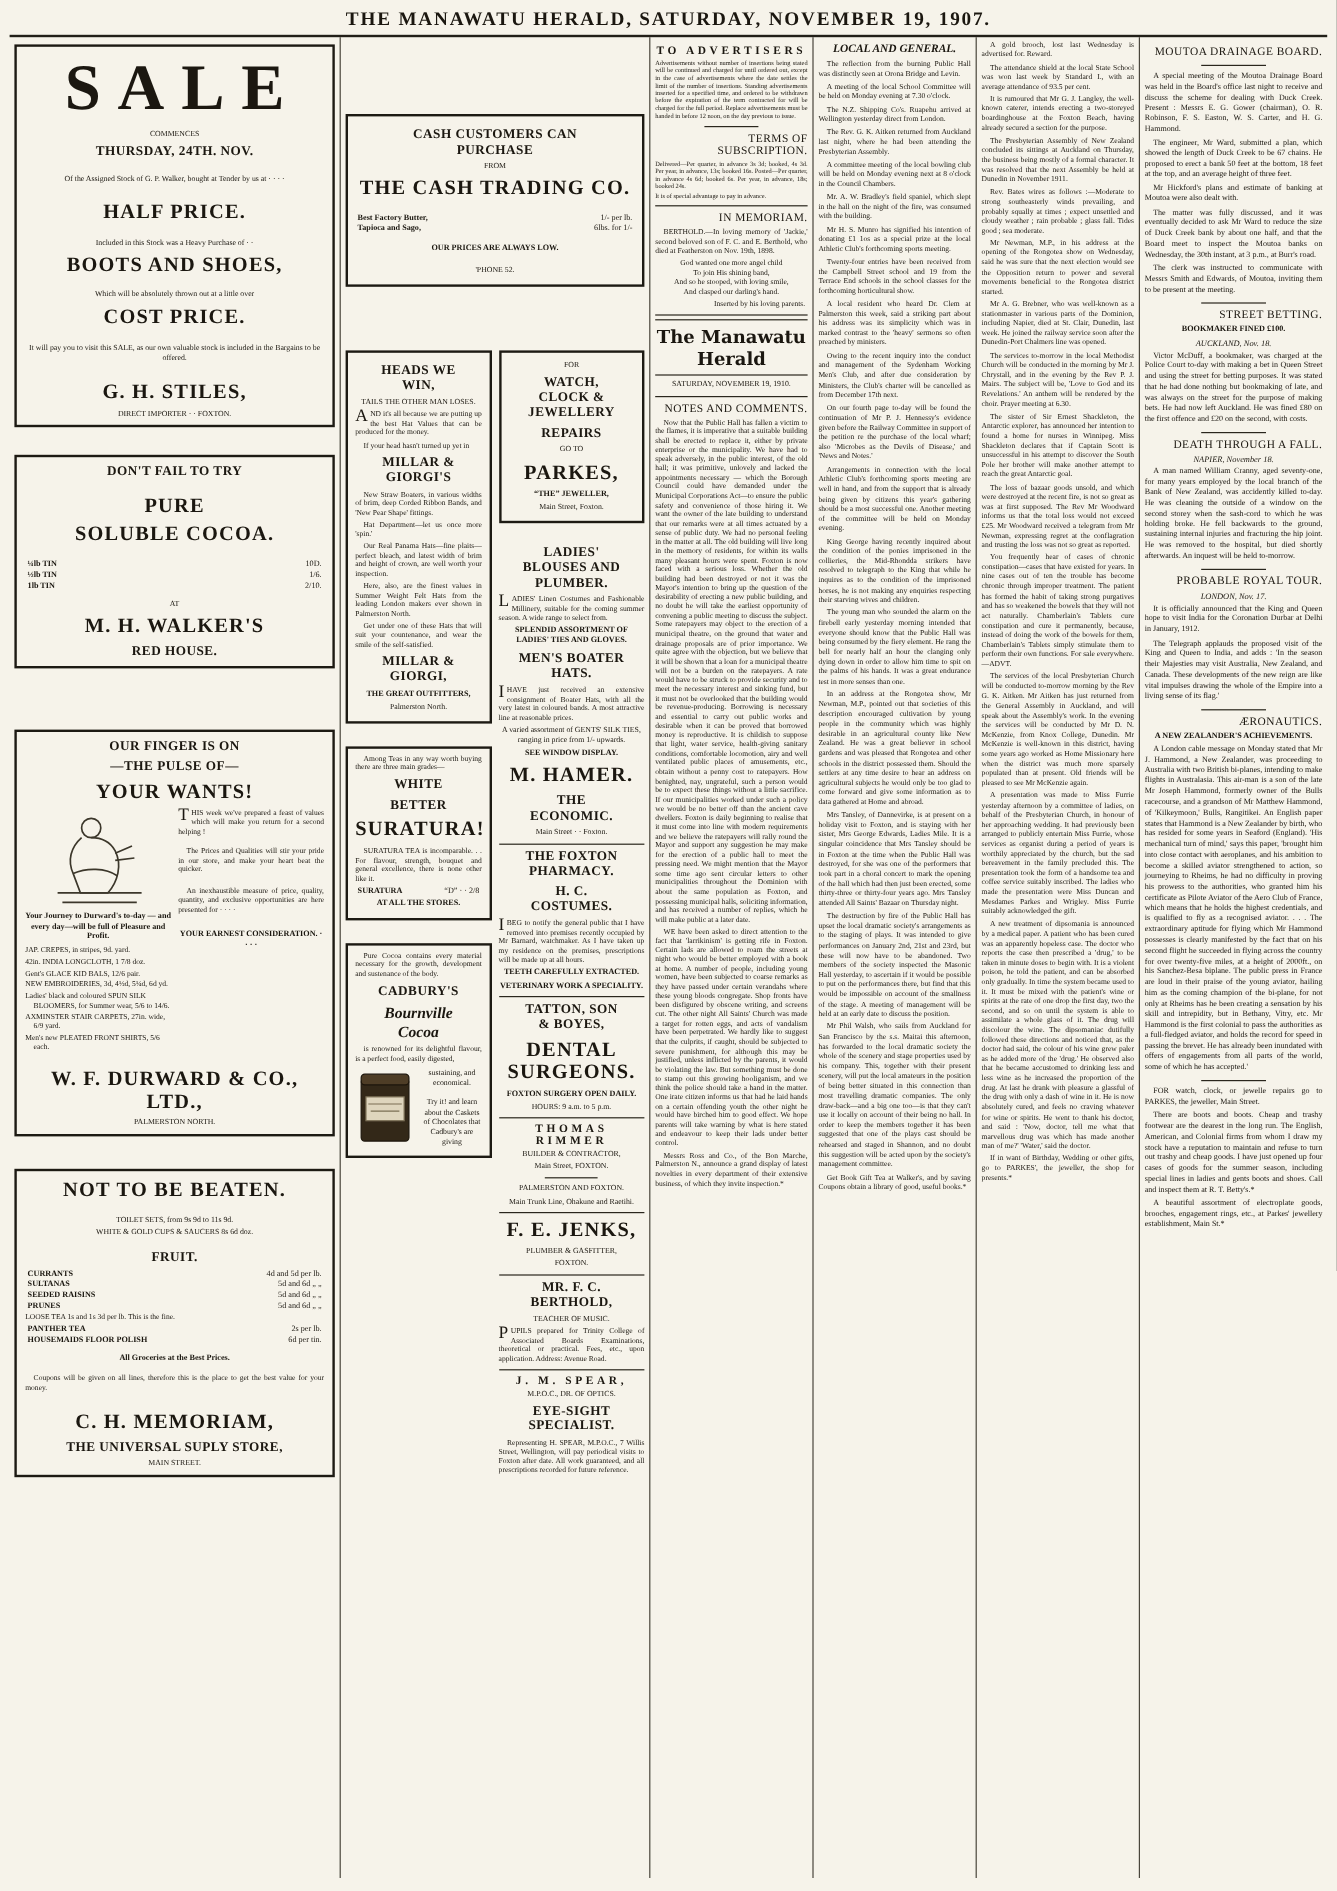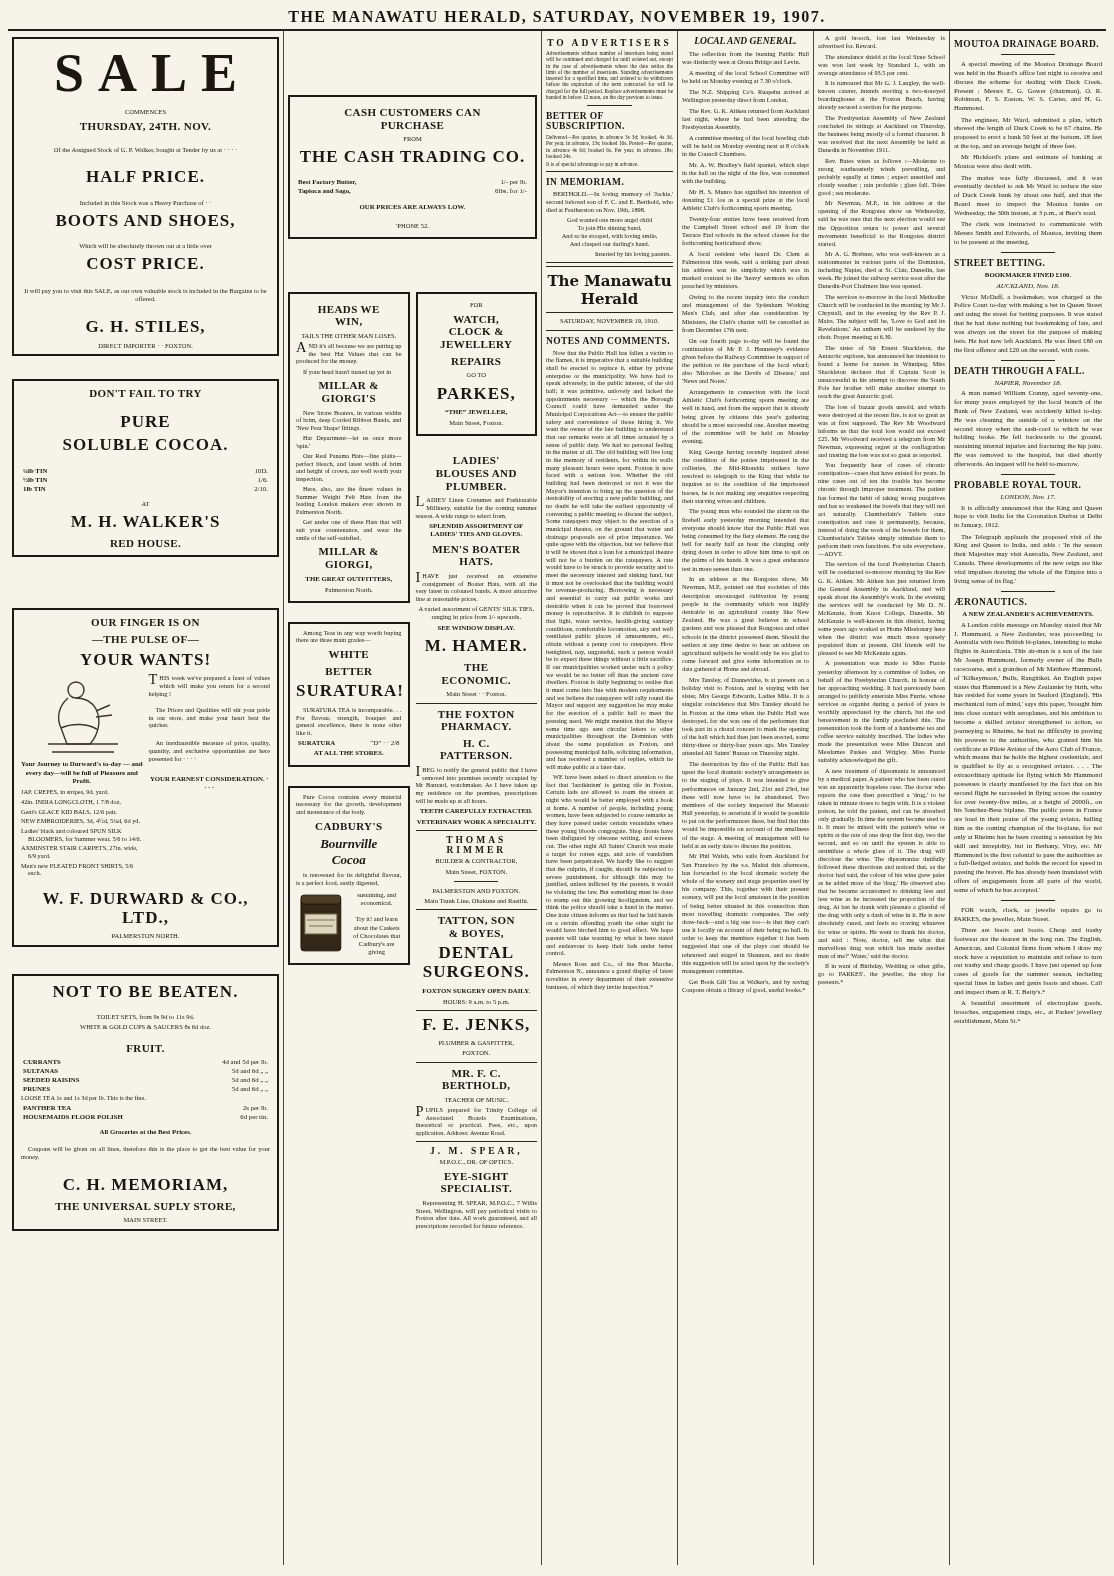--- a/index.html
+++ b/index.html
@@ -12,21 +12,21 @@
   .colA{width:276px;} .colB{width:258px;} .colC{width:136px;} .colD{width:136px;} .colE{width:136px;} .colF{flex:1;}
   .box{border:2px solid #1d1a13;padding:5px 6px;margin:3px 0 6px;}
   .colA .box{padding:2px 7px;}
   .sec{margin:2px 0;}
   .colset{display:flex;gap:6px;}
   .colset>.subcol{flex:1;min-width:0;}
   .d1{font-size:54px;font-weight:bold;text-align:center;letter-spacing:14px;text-indent:14px;line-height:1.05;margin:4px 0 6px;}
   .d2{font-size:17px;font-weight:bold;text-align:center;letter-spacing:1px;margin:5px 0;line-height:1.1;}
   .d3{font-size:11px;font-weight:bold;text-align:center;letter-spacing:.4px;margin:4px 16px;line-height:1.15;}
   .d3i{font-size:13px;font-weight:bold;font-style:italic;text-align:center;margin:3px 16px;}
-  .h{font-size:9.5px;font-weight:bold;text-align:left;letter-spacing:.4px;margin:5px 0 3px;}
+  .h{font-size:9.5px;font-weight:normal;text-align:right;letter-spacing:.4px;margin:5px 0 3px;}
   .hi{font-size:9.5px;font-weight:bold;font-style:italic;text-align:center;margin:2px 0 4px;}
   .hs{font-size:9.5px;font-weight:bold;text-align:center;letter-spacing:3px;margin:4px 0 2px;}
   .c{font-size:6.5px;text-align:center;margin:2px 0;line-height:1.25;}
   .cb{font-size:6.8px;font-weight:bold;text-align:center;margin:2.5px 0;line-height:1.25;}
   .p{font-size:6.3px;line-height:1.22;text-align:justify;text-indent:7px;margin:0 0 2.5px;}
   .pt{font-size:5.3px;line-height:1.18;text-align:justify;margin:0 0 2px;}
   .pr{font-size:6.3px;text-align:right;margin:1px 2px 2px 0;}
   .v{font-size:6.3px;text-align:center;line-height:1.3;white-space:pre-line;margin:2px 0;}
   .bl{font-size:15px;font-weight:bold;text-align:center;margin:4px 0 2px;font-family:"DejaVu Serif",serif;}
   .li{font-size:6.3px;line-height:1.22;margin:2px 0;padding-left:7px;text-indent:-7px;text-align:left;}
@@ -276,43 +276,43 @@
               <div class="p dc">I HAVE just received an extensive consignment of Boater Hats, with all the very latest in coloured bands. A most attractive line at reasonable prices.</div>
               <div class="c">A varied assortment of GENTS' SILK TIES, ranging in price from 1/- upwards.</div>
               <div class="cb">SEE WINDOW DISPLAY.</div>
               <div class="d2">M. HAMER.</div>
               <div class="d3">THE ECONOMIC.</div>
               <div class="c">Main Street   ·   ·   Foxton.</div>
               <div class="rule-full"></div>
             </div>
             <div class="sec">
               <div class="d3">THE FOXTON PHARMACY.</div>
-              <div class="d3">H. C. PATTERSON.</div>
+              <div class="d3">H. C. COSTUMES.</div>
               <div class="p dc">I BEG to notify the general public that I have removed into premises recently occupied by Mr Barnard, watchmaker. As I have taken up my residence on the premises, prescriptions will be made up at all hours.</div>
               <div class="cb">TEETH CAREFULLY EXTRACTED.</div>
               <div class="cb">VETERINARY WORK A SPECIALITY.</div>
+              <div class="rule-full"></div>
+            </div>
+            <div class="sec">
+              <div class="d3">TATTON, SON &amp; BOYES,</div>
+              <div class="d2">DENTAL SURGEONS.</div>
+              <div class="cb">FOXTON SURGERY OPEN DAILY.</div>
+              <div class="c">HOURS: 9 a.m. to 5 p.m.</div>
               <div class="rule-full"></div>
             </div>
             <div class="sec">
               <div class="hs">THOMAS RIMMER</div>
               <div class="c">BUILDER &amp; CONTRACTOR,</div>
               <div class="c">Main Street,   FOXTON.</div>
               <div class="rule-short"></div>
               <div class="c">PALMERSTON AND FOXTON.</div>
               <div class="c">Main Trunk Line, Ohakune and Raetihi.</div>
               <div class="rule-full"></div>
             </div>
             <div class="sec">
-              <div class="d3">TATTON, SON &amp; BOYES,</div>
-              <div class="d2">DENTAL SURGEONS.</div>
-              <div class="cb">FOXTON SURGERY OPEN DAILY.</div>
-              <div class="c">HOURS: 9 a.m. to 5 p.m.</div>
-              <div class="rule-full"></div>
-            </div>
-            <div class="sec">
               <div class="d2">F. E. JENKS,</div>
               <div class="c">PLUMBER &amp; GASFITTER,</div>
               <div class="c">FOXTON.</div>
               <div class="rule-full"></div>
             </div>
             <div class="sec">
               <div class="d3">MR. F. C. BERTHOLD,</div>
               <div class="c">TEACHER OF MUSIC.</div>
               <div class="p dc">PUPILS prepared for Trinity College of Associated Boards Examinations, theoretical or practical. Fees, etc., upon application. Address: Avenue Road.</div>
               <div class="rule-full"></div>
@@ -323,21 +323,21 @@
               <div class="d3">EYE-SIGHT SPECIALIST.</div>
               <div class="p">Representing H. SPEAR, M.P.O.C., 7 Willis Street, Wellington, will pay periodical visits to Foxton after date. All work guaranteed, and all prescriptions recorded for future reference.</div>
             </div>
           </div>
         </div>
       </div>
     <div class="col colC" id="col2">
         <div class="hs">TO  ADVERTISERS</div>
         <div class="pt">Advertisements without number of insertions being stated will be continued and charged for until ordered out, except in the case of advertisements where the date settles the limit of the number of insertions. Standing advertisements inserted for a specified time, and ordered to be withdrawn before the expiration of the term contracted for will be charged for the full period. Replace advertisements must be handed in before 12 noon, on the day previous to issue.</div>
         <div class="rule-short"></div>
-        <div class="h">BETTER OF SUBSCRIPTION.</div>
+        <div class="h">TERMS OF SUBSCRIPTION.</div>
         <div class="pt">Delivered—Per quarter, in advance 3s 3d; booked, 4s 3d. Per year, in advance, 13s; booked 16s. Posted—Per quarter, in advance 4s 6d; booked 6s. Per year, in advance, 18s; booked 24s.</div>
         <div class="pt">It is of special advantage to pay in advance.</div>
         <div class="rule-full"></div>
         <div class="h">IN MEMORIAM.</div>
         <div class="p">BERTHOLD.—In loving memory of 'Jackie,' second beloved son of F. C. and E. Berthold, who died at Featherston on Nov. 19th, 1898.</div>
         <div class="v">God wanted one more angel child
 To join His shining band,
 And so he stooped, with loving smile,
 And clasped our darling's hand.</div>
         <div class="pr">Inserted by his loving parents.</div>

